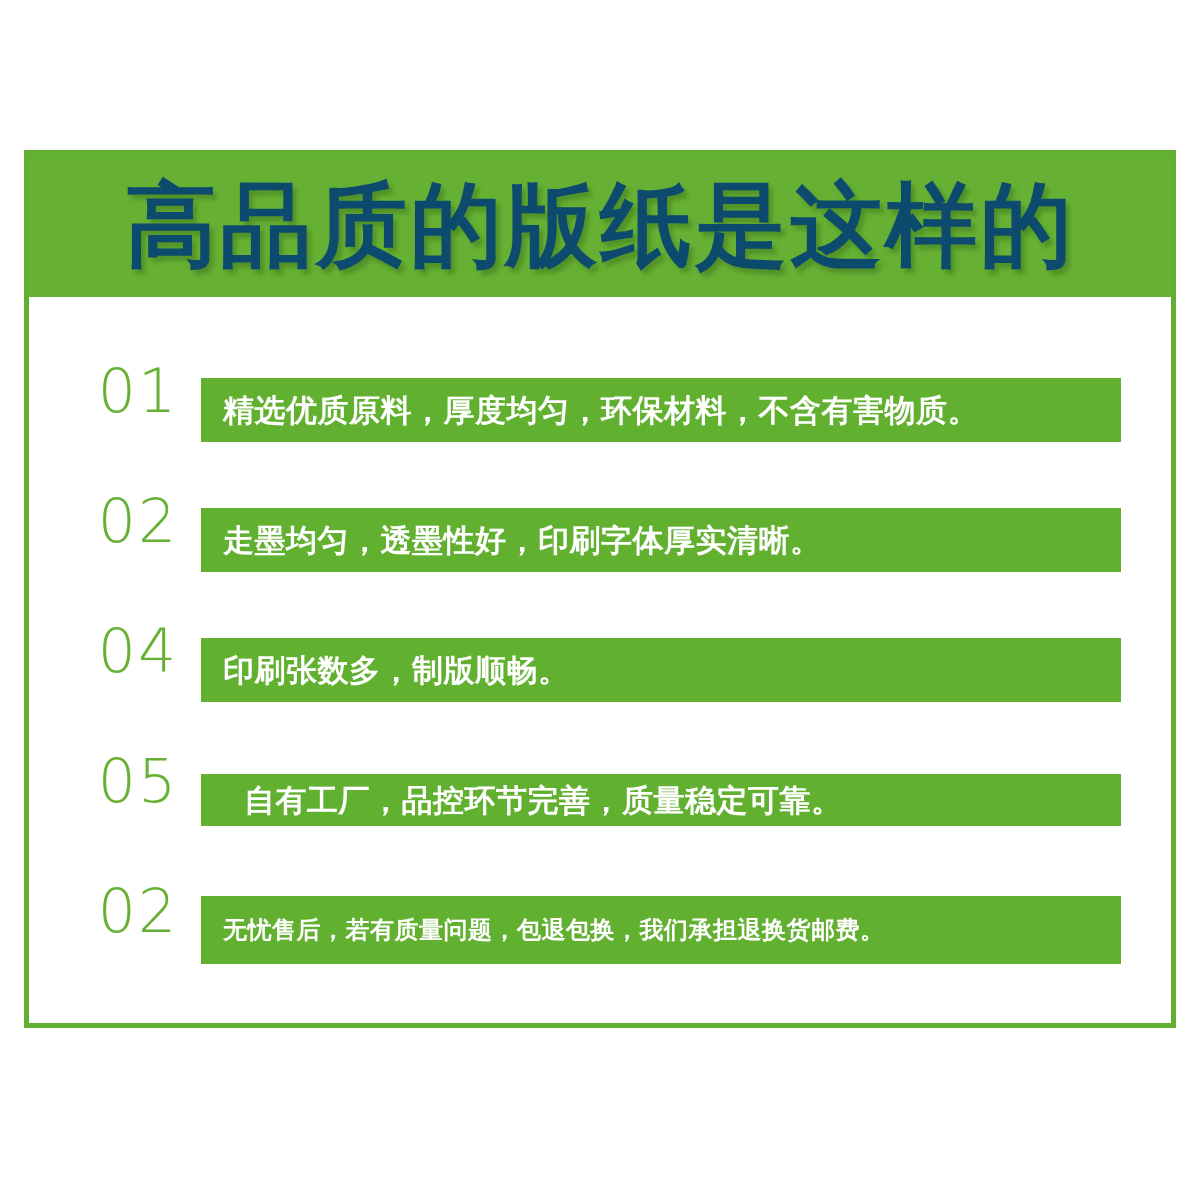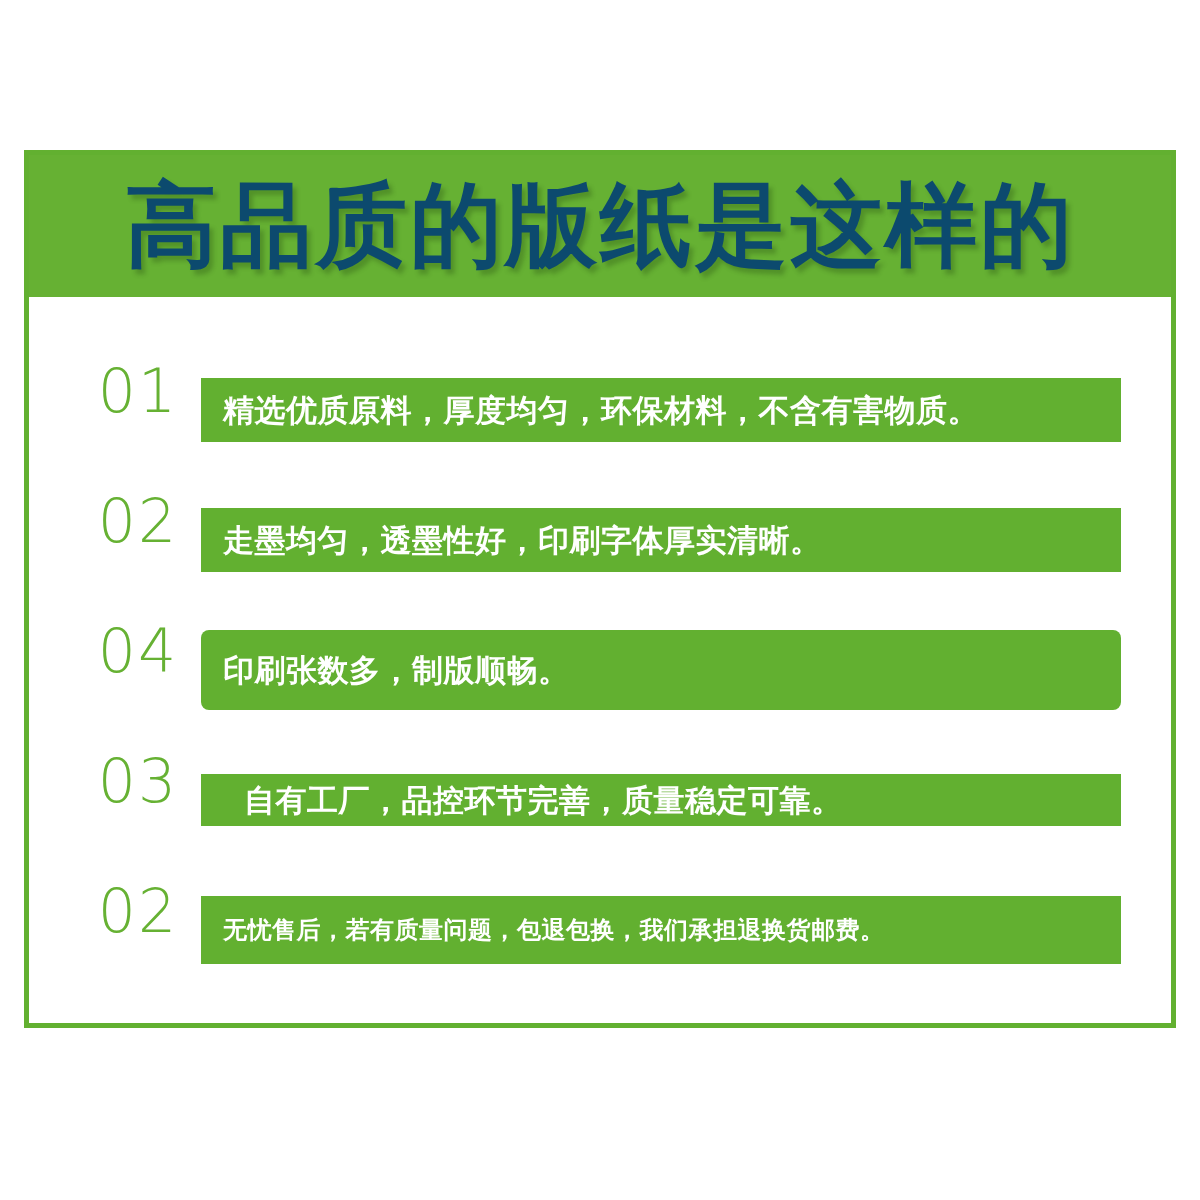--- a/index.html
+++ b/index.html
@@ -114,21 +114,21 @@
     line-height: 1;
     font-weight: 700;
     letter-spacing: 0.5px;
     white-space: nowrap;
     font-family: "DejaVu Sans", "Liberation Sans", sans-serif;
   }
 
   
   .feature-row.r1 .feature-bar { height: 64px; }
   .feature-row.r2 .feature-bar { height: 64px; }
-  .feature-row.r3 .feature-bar { height: 80px; border-radius: 8px; }
+  .feature-row.r3 .feature-bar { height: 64px; }
   .feature-row.r4 .feature-bar { height: 52px; padding-left: 43px; }
   .feature-row.r5 .feature-bar { height: 68px; }
   .feature-row.r5 .feature-text { font-size: 24px; }
 </style>
 </head>
 <body>
 
 <div class="page">
 
   <div class="frame">
@@ -154,21 +154,21 @@
       </div>
 
       <div class="feature-row r3">
         <div class="feature-number">04</div>
         <div class="feature-bar">
           <span class="feature-text">印刷张数多，制版顺畅。</span>
         </div>
       </div>
 
       <div class="feature-row r4">
-        <div class="feature-number">03</div>
+        <div class="feature-number">05</div>
         <div class="feature-bar">
           <span class="feature-text">自有工厂，品控环节完善，质量稳定可靠。</span>
         </div>
       </div>
 
       <div class="feature-row r5">
         <div class="feature-number">02</div>
         <div class="feature-bar">
           <span class="feature-text">无忧售后，若有质量问题，包退包换，我们承担退换货邮费。</span>
         </div>

